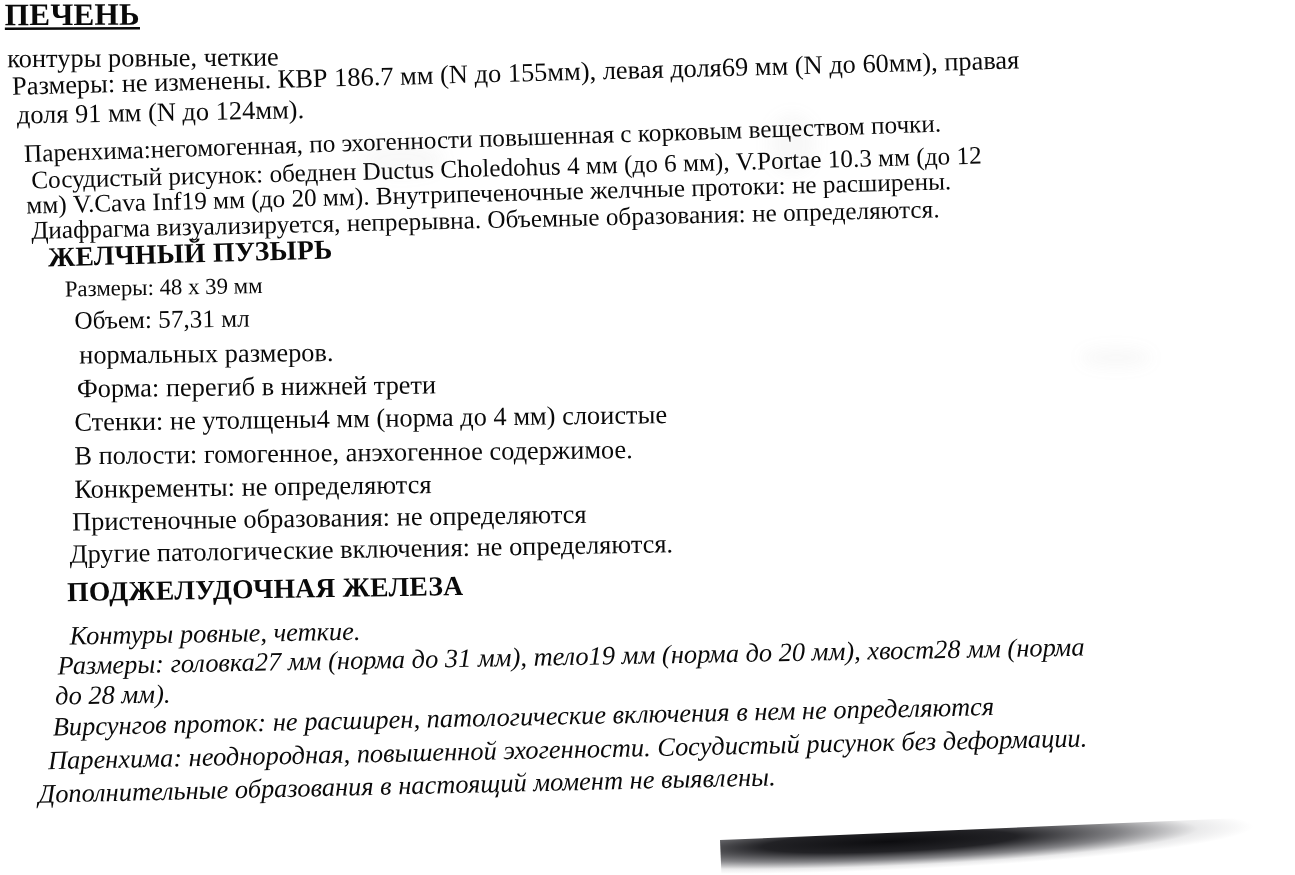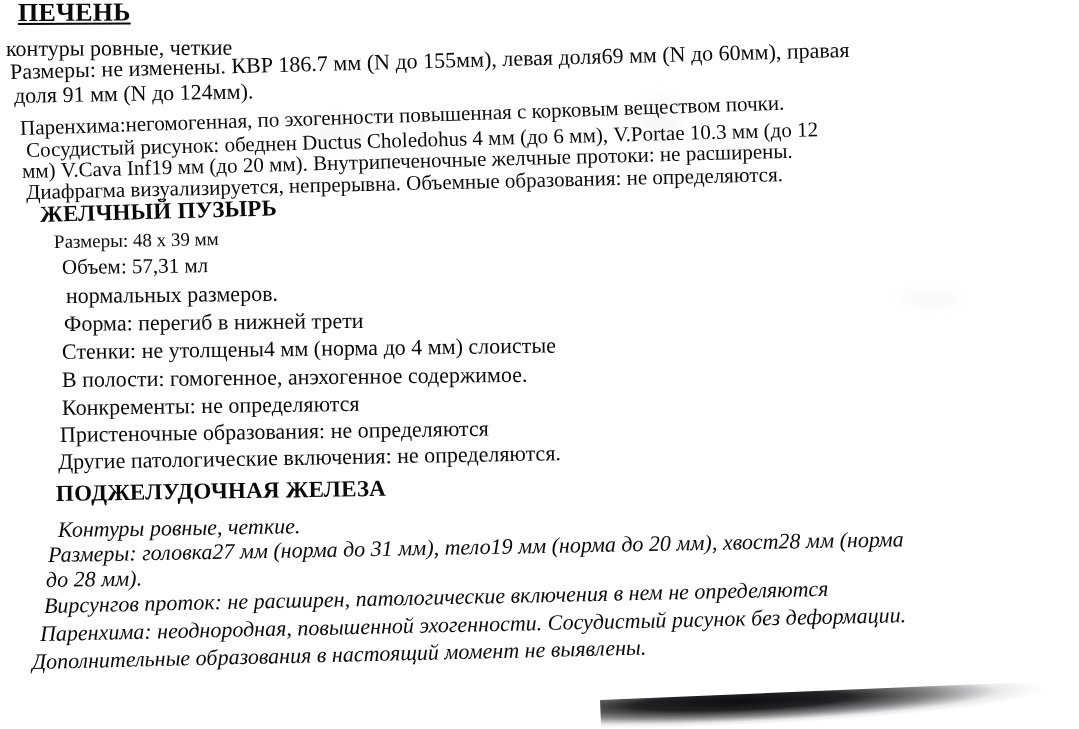--- a/index.html
+++ b/index.html
@@ -72,21 +72,21 @@
 </style>
 </head>
 <body>
 
 <div id="page">
 
   <div class="blotch" style="left:300px; top:120px; width:70px; height:26px;"></div>
   <div class="blotch" style="left:640px; top:95px; width:40px; height:50px;"></div>
   <div class="blotch" style="left:900px; top:290px; width:60px; height:16px;"></div>
 
-  <div class="line heading heading-underline s26" style="left:4px; top:-1px; transform: rotate(-0.25deg); margin-left: 14px;">ПЕЧЕНЬ</div>
+  <div class="line heading heading-underline s26" style="left:4px; top:-1px; transform: rotate(-0.25deg);">ПЕЧЕНЬ</div>
 
   <div class="line s22" style="left:6px; top:37px; transform: rotate(-0.35deg);">контуры ровные, четкие</div>
 
   <div class="line s22" style="left:10px; top:60px; transform: rotate(-1.5deg);">Размеры: не изменены. КВР 186.7 мм (N до 155мм), левая доля69 мм (N до 60мм), правая</div>
 
   <div class="line s22" style="left:14px; top:84px; transform: rotate(-1.1deg);">доля 91 мм (N до 124мм).</div>
 
   <div class="line s21" style="left:20px; top:117px; transform: rotate(-1.9deg);">Паренхима:негомогенная, по эхогенности повышенная с корковым веществом почки.</div>
 
   <div class="line s21" style="left:26px; top:139px; transform: rotate(-1.5deg);">Сосудистый рисунок: обеднен Ductus Choledohus 4 мм (до 6 мм), V.Portae 10.3 мм (до 12</div>

